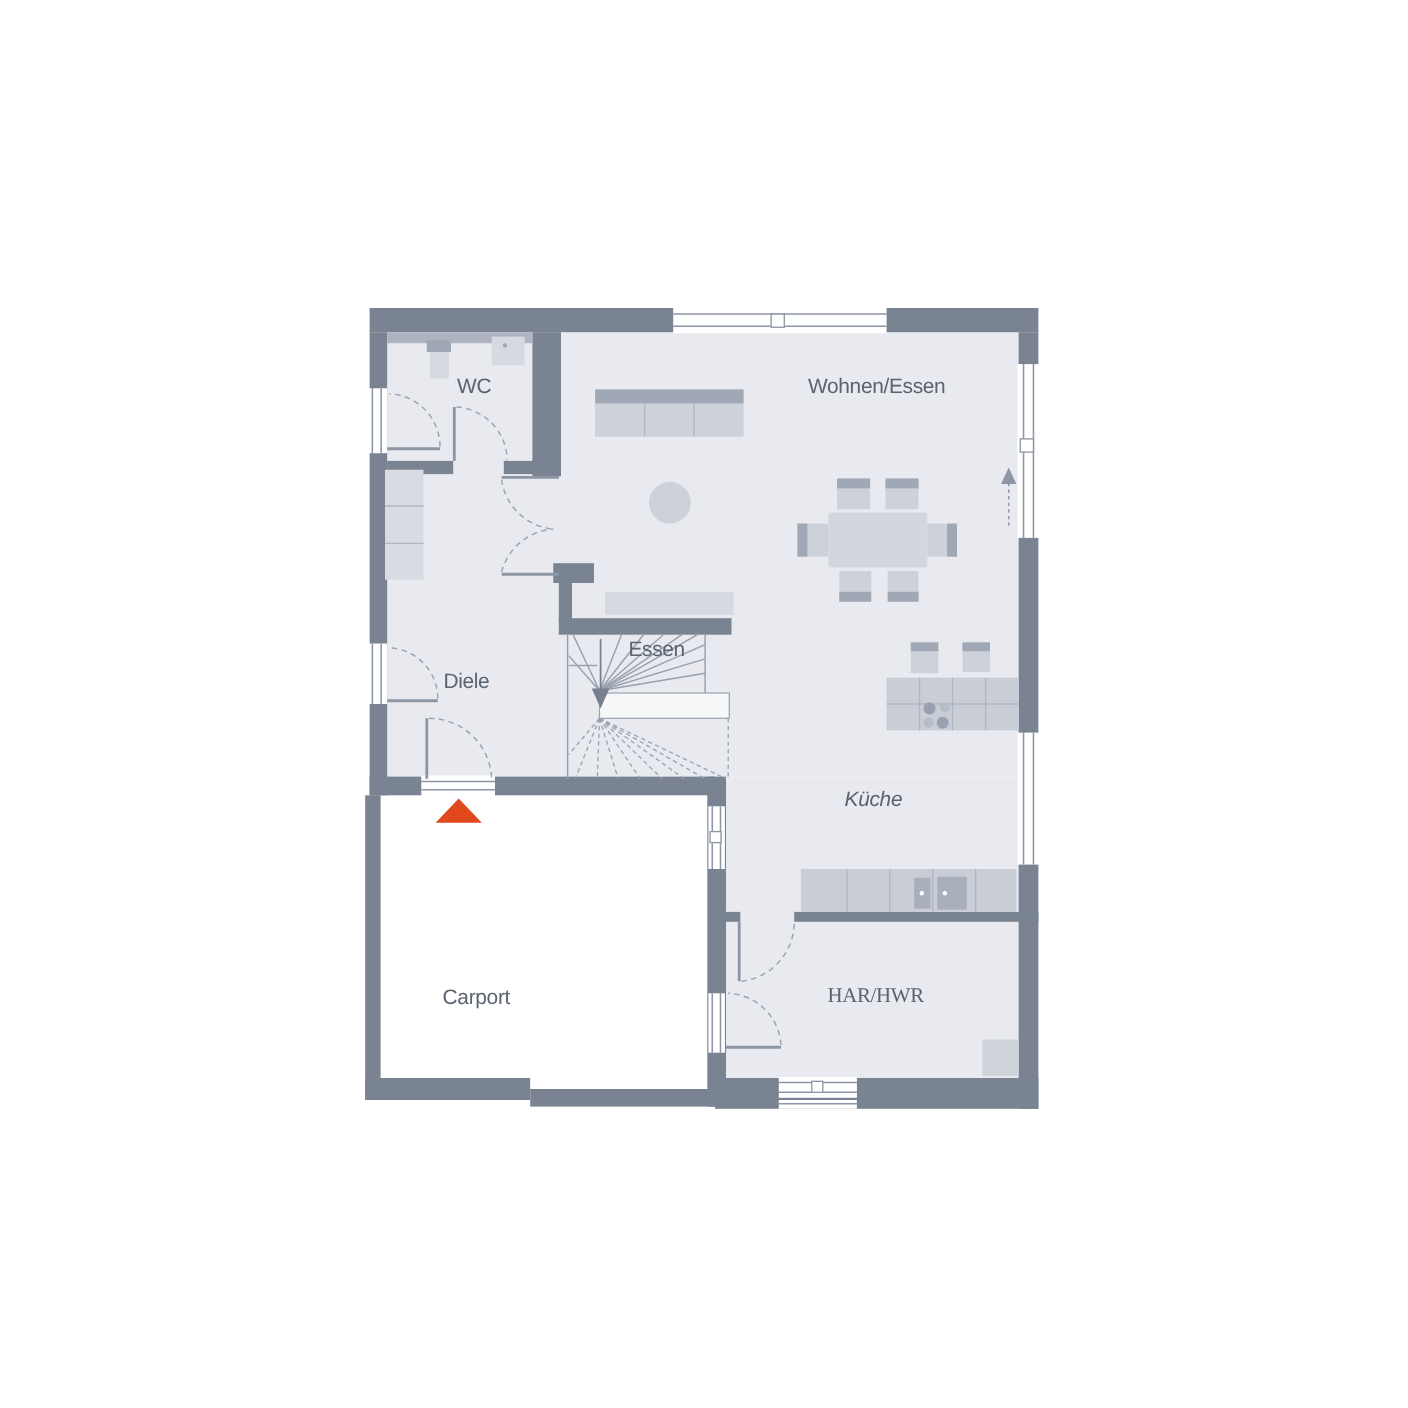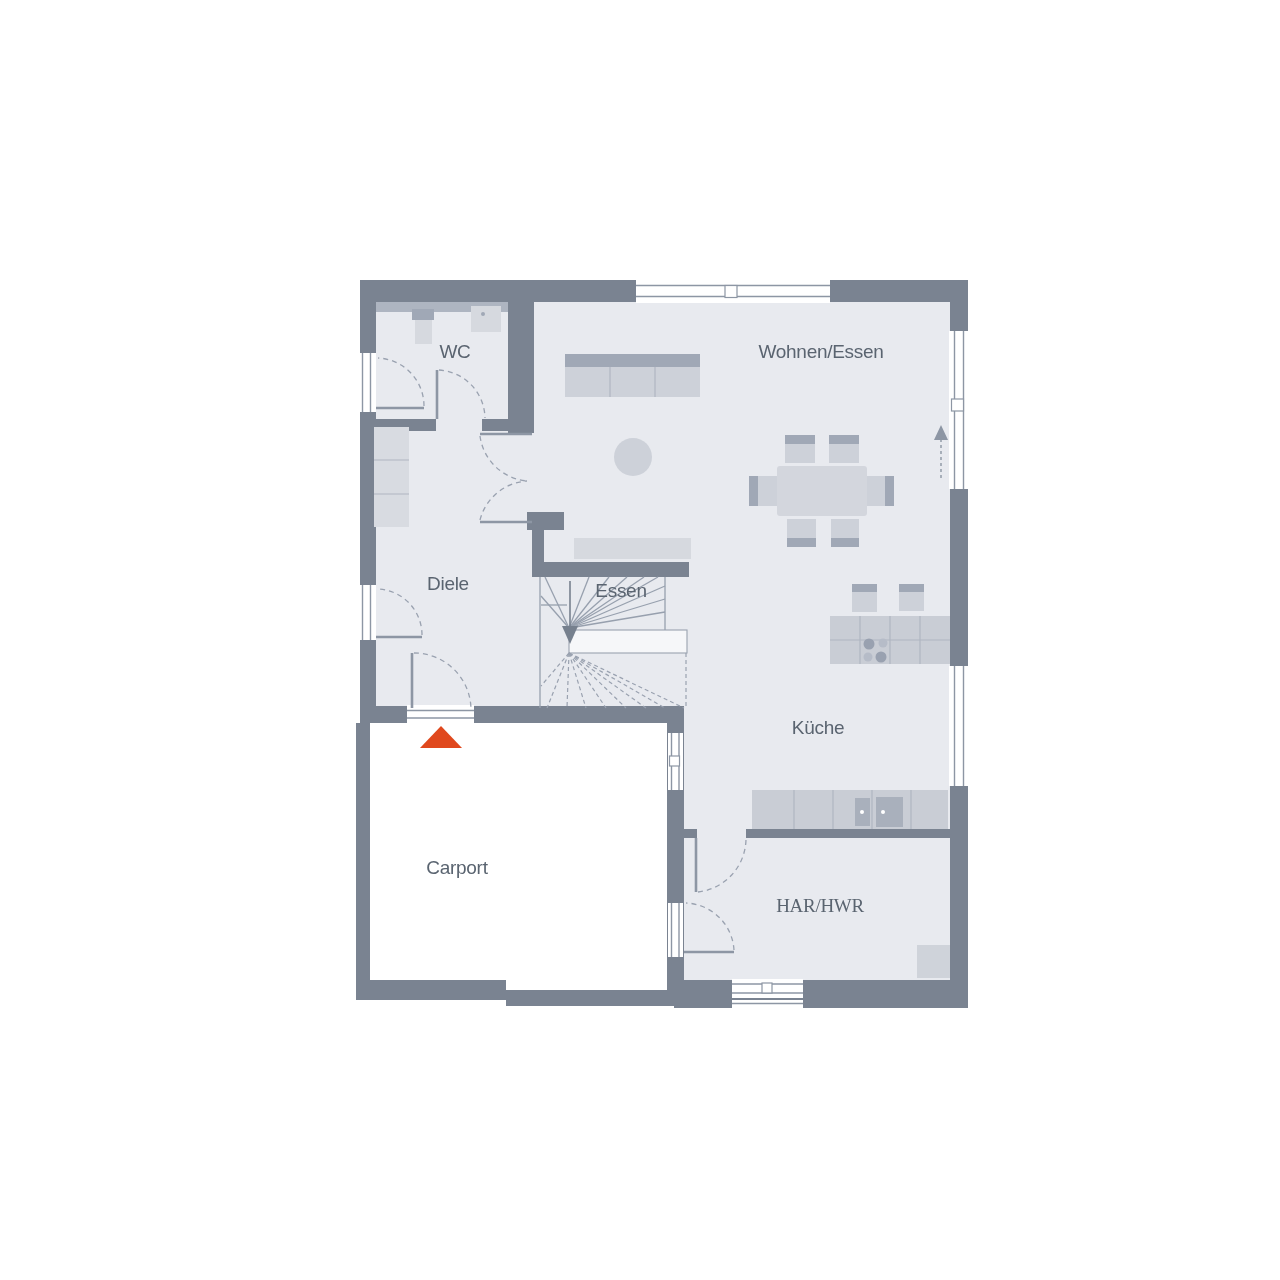--- a/index.html
+++ b/index.html
@@ -1,17 +1,17 @@
 <!DOCTYPE html>
 <html><head>
 <meta charset="utf-8">
 <style>
   html,body{margin:0;padding:0;background:#ffffff;}
   .canvas{position:relative;width:1128px;height:1280px;background:#ffffff;overflow:hidden;
-          font-family:"Liberation Sans", sans-serif;margin-left:24px;}
+          font-family:"Liberation Sans", sans-serif;}
   .room-label{position:absolute;transform:translate(-50%,-50%);font-size:19px;
               letter-spacing:-0.3px;color:#5a6470;white-space:nowrap;}
   svg{position:absolute;left:0;top:0;}
   .wall{fill:#7a8391;}
   .floor{fill:#e8eaef;}
   .winwhite{fill:#ffffff;}
   .frame{stroke:#8d96a4;stroke-width:1.4;fill:none;}
   .handle{fill:#ffffff;stroke:#8d96a4;stroke-width:1.2;}
   .leaf{stroke:#8d96a4;stroke-width:2.6;fill:none;}
   .swing{stroke:#9aa2b0;stroke-width:1.3;fill:none;stroke-dasharray:5 4;}
@@ -259,18 +259,18 @@
     </g>
   </g>
 
   <rect x="893" y="945" width="33" height="33" fill="#cfd3da"></rect>
 
   <polygon points="417,726 438,748 396,748" fill="#e0481d"></polygon>
 </svg>
 
   <div class="room-label" style="left:431px;top:352px;">WC</div>
   <div class="room-label" style="left:797px;top:352px;text-align:right;">Wohnen/Essen</div>
-  <div class="room-label" style="left:424px;top:584px;">Diele</div>
+  <div class="room-label" style="left:424px;top:620px;">Diele</div>
   <div class="room-label" style="left:597px;top:591px;">Essen</div>
-  <div class="room-label" style="left:794px;top:728px;">Küche</div>
-  <div class="room-label" style="left:433px;top:868px;">Carport</div>
+  <div class="room-label" style="left:794px;top:728px;font-style:italic;">Küche</div>
+  <div class="room-label" style="left:433px;top:908px;">Carport</div>
   <div class="room-label" style="left:796px;top:906px;font-family:Liberation Serif, serif;">HAR/HWR</div>
 </div>
 
 </body></html>

